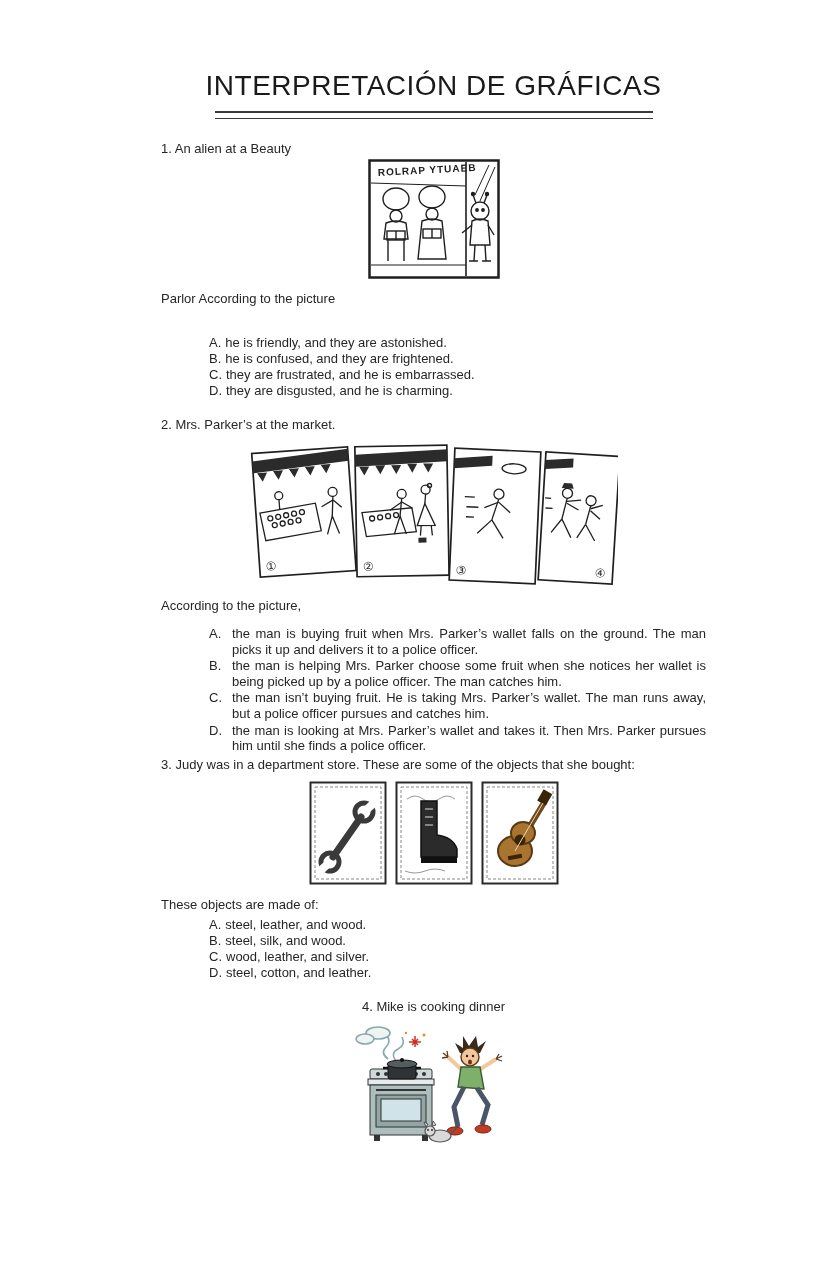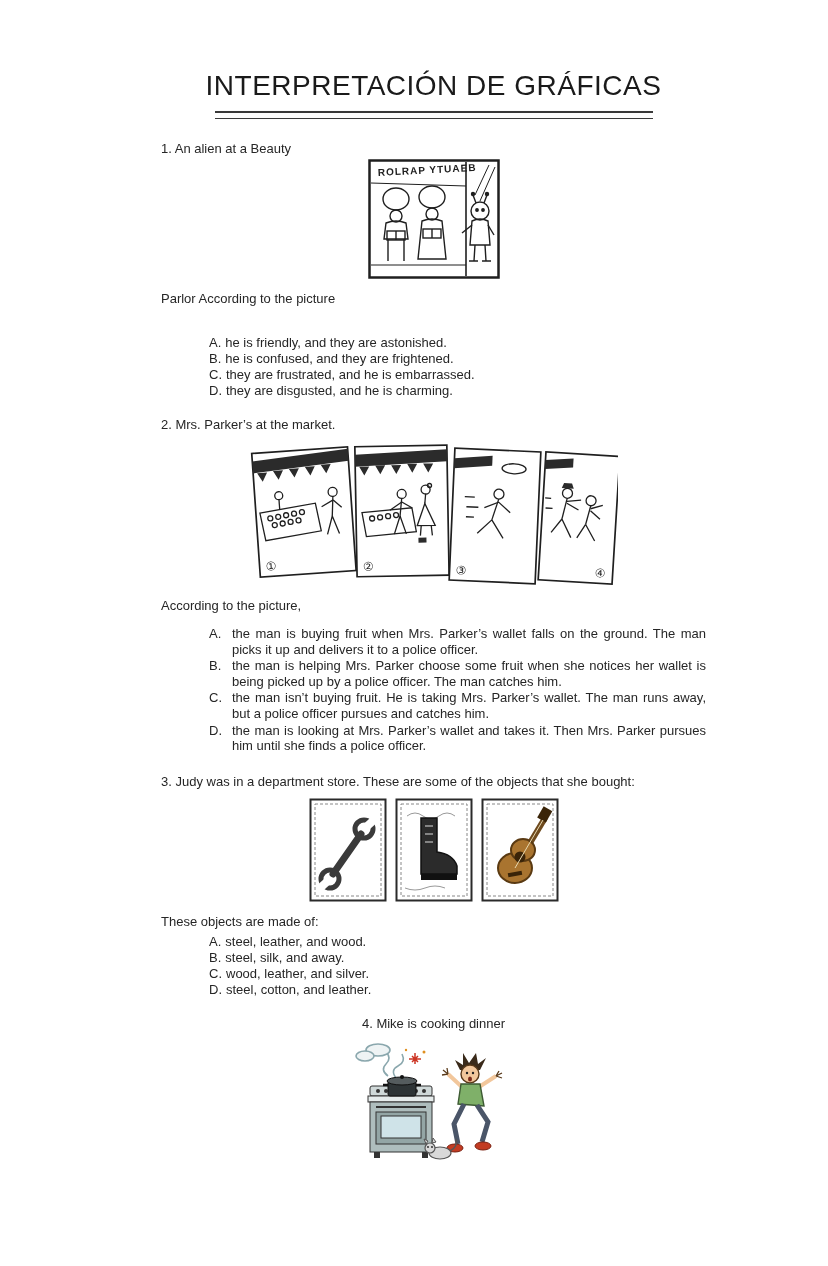--- a/index.html
+++ b/index.html
@@ -40,21 +40,21 @@
   .q1 .q-intro { margin-top: 22px; }
   .q1 .figure  { margin-top: 2px; }
   .q1 .q-follow{ margin-top: 12px; }
   .q1 .options { margin-top: 28px; }
 
   .q2 .q-intro { margin-top: 18px; }
   .q2 .figure  { margin-top: 5px; }
   .q2 .q-follow{ }
   .q2 .options-justified { margin-top: 12px; }
 
-  .q3 .q-intro { margin-top: 20px; }
+  .q3 .q-intro { margin-top: 3px; }
   .q3 .figure  { margin-top: 8px; }
   .q3 .q-follow{ margin-top: 12px; }
   .q3 .options { margin-top: 4px; }
 
   .q4 .q-intro { margin-top: 18px; text-align: center; }
   .q4 .figure  { margin-top: 8px; }
 
   ul.options {
     list-style: none;
     margin: 0 0 0 48px;
@@ -284,21 +284,21 @@
             <line x1="34" y1="70" x2="62" y2="22" stroke="#e8d9b0" stroke-width="1"></line>
             <rect x="27" y="74" width="14" height="4" fill="#3a2408" transform="rotate(-10 34 76)"></rect>
           </g>
         </svg>
       </div>
 
       <p class="q-follow">These objects are made of:</p>
 
       <ul class="options">
         <li><span class="opt-label">A.</span><span class="opt-text">steel, leather, and wood.</span></li>
-        <li><span class="opt-label">B.</span><span class="opt-text">steel, silk, and away.</span></li>
+        <li><span class="opt-label">B.</span><span class="opt-text">steel, silk, and wood.</span></li>
         <li><span class="opt-label">C.</span><span class="opt-text">wood, leather, and silver.</span></li>
         <li><span class="opt-label">D.</span><span class="opt-text">steel, cotton, and leather.</span></li>
       </ul>
     </section>
 
     <section class="question q4">
       <p class="q-intro">4. Mike is cooking dinner</p>
 
       <div class="figure">
         <svg width="168" height="130" viewBox="0 0 168 130">

